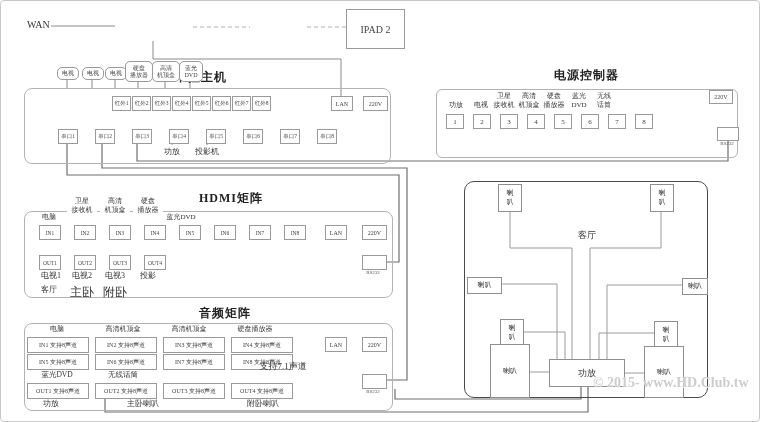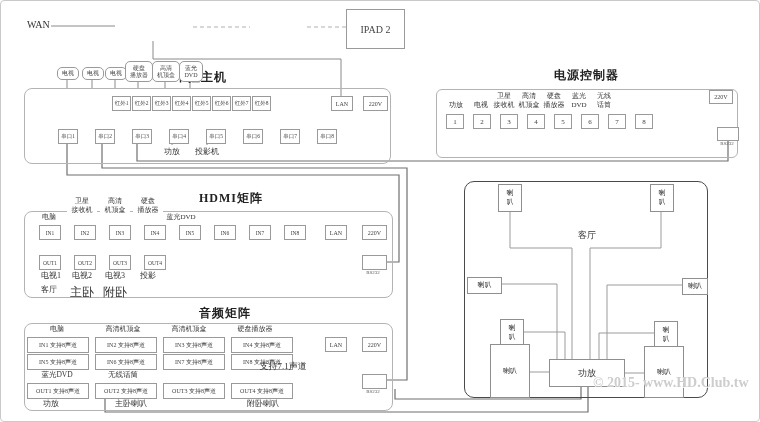--- a/index.html
+++ b/index.html
@@ -208,21 +208,21 @@
   <div class="lab" style="left:100px;top:369px;width:44px;font-size:7.5px;">无线话筒</div>
   <div class="lab" style="left:252px;top:359px;width:60px;font-size:9px;">支持7.1声道</div>
   <div class="row" style="left:26px;top:382px;gap:6px;">
 
   <div class="pbox" style="width:60px;height:14px;font-size:6px;">OUT1  支持8声道</div>
       <div class="pbox" style="width:60px;height:14px;font-size:6px;">OUT2  支持8声道</div>
       <div class="pbox" style="width:60px;height:14px;font-size:6px;">OUT3  支持8声道</div>
       <div class="pbox" style="width:60px;height:14px;font-size:6px;">OUT4  支持8声道</div>
     </div>
   <div class="lab" style="left:38px;top:397px;width:24px;">功放</div>
-  <div class="lab" style="left:106px;top:397px;width:48px;">主卧喇叭</div>
+  <div class="lab" style="left:118px;top:397px;width:48px;">主卧喇叭</div>
   <div class="lab" style="left:238px;top:397px;width:48px;">附卧喇叭</div>
   <div class="sqbox" style="left:324px;top:336px;width:20px;height:13px;">LAN</div>
   <div class="sqbox" style="left:361px;top:336px;width:23px;height:13px;">220V</div>
   <div class="sqbox" style="left:361px;top:373px;width:23px;height:13px;"></div>
   <div class="tiny" style="left:358px;top:388px;width:28px;">RS232</div>
 
   <div class="roombox" style="left:463px;top:180px;width:242px;height:215px;"></div>
   <div class="lab" style="left:568px;top:228px;width:36px;font-size:9px;">客厅</div>
   <div class="spk" style="left:497px;top:183px;width:22px;height:26px;">喇
 叭</div>

